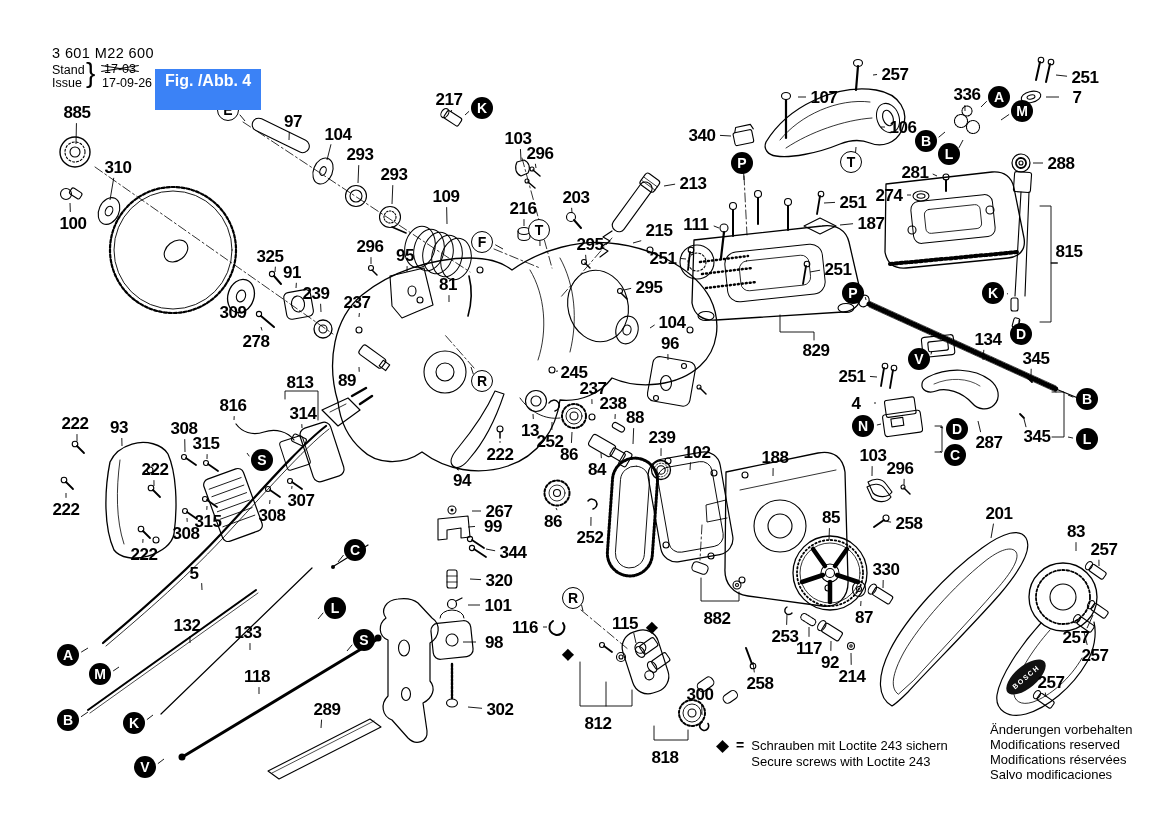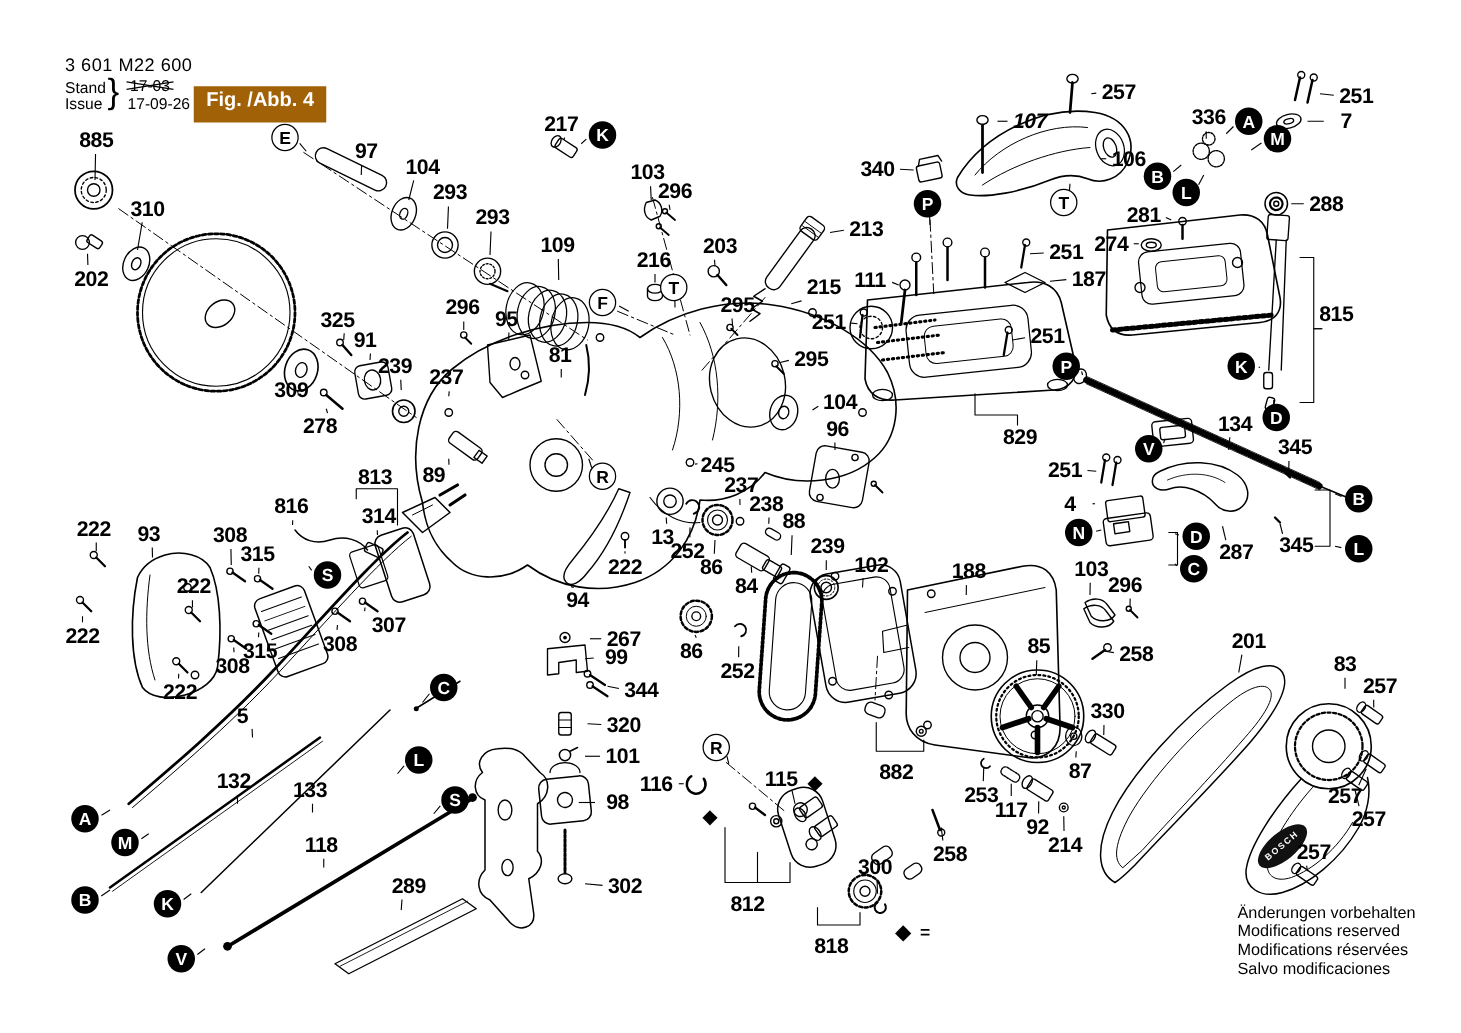--- a/index.html
+++ b/index.html
@@ -18,22 +18,22 @@
   .hdr{position:absolute;z-index:4;}
   #part-number{left:52px;top:45px;font-size:14.5px;letter-spacing:0.4px;}
   #rev-label-top{left:52px;top:63px;font-size:12.5px;}
   #rev-label-bottom{left:52px;top:76px;font-size:12.5px;}
   #rev-brace{left:86px;top:57px;font-size:28px;font-weight:400;}
   #date-struck{left:104px;top:62px;font-size:12.5px;position:absolute;}
   .struck{position:relative;display:inline-block;}
   .struck::before{content:"";position:absolute;left:-3px;right:-3px;top:45%;border-top:1.6px solid #000;transform:rotate(-9deg);}
   .struck::after{content:"";position:absolute;left:-3px;right:-3px;top:45%;border-top:1.6px solid #000;transform:rotate(9deg);}
   #date-current{left:102px;top:76px;font-size:12.5px;}
-  #fig-badge{left:155px;top:69px;background:#a16207;color:#fff;font-weight:bold;font-size:16px;
-             padding:3px 10px 8px 10px;}
+  #fig-badge{left:155px;top:69px;background:#3b82f6;color:#fff;font-weight:bold;font-size:16px;
+             padding:3px 10px 20px 10px;}
   #legend{left:716px;top:738px;display:flex;gap:7px;align-items:flex-start;font-size:13px;line-height:15.5px;}
   #legend .sym{font-size:17px;line-height:16px;}
   #legend .eq{font-weight:bold;font-size:14px;line-height:15px;}
   #footer-notes{left:990px;top:722px;font-size:13px;line-height:15px;}
   #bosch-logo{position:absolute;left:1026px;top:677px;transform:translate(-50%,-50%) rotate(-40deg);
               color:#fff;font-size:7px;font-weight:bold;letter-spacing:1.5px;z-index:3;}
 </style>
 </head>
 <body>
 
@@ -650,35 +650,39 @@
   <div class="hdr" id="rev-label-top">Stand</div>
   <div class="hdr" id="rev-label-bottom">Issue</div>
   <div class="hdr" id="rev-brace">}</div>
   <div class="hdr" id="date-struck"><span class="struck">17-03</span></div>
   <div class="hdr" id="date-current">17-09-26</div>
   <div class="hdr" id="fig-badge">Fig. /Abb. 4</div>
 
   <div class="hdr" id="legend">
     <span class="sym">◆</span>
     <span class="eq">=</span>
+    <span>
+      <span>Schrauben mit Loctite 243 sichern</span><br>
+      <span>Secure screws with Loctite 243</span>
+    </span>
   </div>
 
   <div class="hdr" id="footer-notes">
     <div>Änderungen vorbehalten</div>
     <div>Modifications reserved</div>
     <div>Modifications réservées</div>
     <div>Salvo modificaciones</div>
   </div>
 
   <div id="bosch-logo">BOSCH</div>
 
   <div id="labels-layer">
       <div class="part-label" style="left: 77px; top: 112px;">885</div>
       <div class="part-label" style="left: 118px; top: 167px;">310</div>
-      <div class="part-label" style="left: 73px; top: 223px;">202</div>
+      <div class="part-label" style="left: 73px; top: 223px;">100</div>
       <div class="part-label" style="left: 233px; top: 312px;">309</div>
       <div class="part-label" style="left: 256px; top: 341px;">278</div>
       <div class="part-label" style="left: 270px; top: 256px;">325</div>
       <div class="part-label" style="left: 292px; top: 272px;">91</div>
       <div class="part-label" style="left: 316px; top: 293px;">239</div>
       <div class="part-label" style="left: 357px; top: 302px;">237</div>
       <div class="part-label" style="left: 347px; top: 380px;">89</div>
       <div class="part-label" style="left: 293px; top: 121px; text-align: right;">97</div>
       <div class="part-label" style="left: 338px; top: 134px;">104</div>
       <div class="part-label" style="left: 360px; top: 154px;">293</div>
@@ -690,21 +694,21 @@
       <div class="part-label" style="left: 576px; top: 197px;">203</div>
       <div class="part-label" style="left: 523px; top: 208px;">216</div>
       <div class="part-label" style="left: 693px; top: 183px;">213</div>
       <div class="part-label" style="left: 659px; top: 230px;">215</div>
       <div class="part-label" style="left: 590px; top: 244px;">295</div>
       <div class="part-label" style="left: 649px; top: 287px;">295</div>
       <div class="part-label" style="left: 370px; top: 246px;">296</div>
       <div class="part-label" style="left: 405px; top: 255px;">95</div>
       <div class="part-label" style="left: 448px; top: 284px;">81</div>
       <div class="part-label" style="left: 895px; top: 74px;">257</div>
-      <div class="part-label" style="left: 824px; top: 97px; font-style: italic;">107</div>
+      <div class="part-label" style="left: 824px; top: 97px;">107</div>
       <div class="part-label" style="left: 702px; top: 135px;">340</div>
       <div class="part-label" style="left: 903px; top: 127px;">106</div>
       <div class="part-label" style="left: 967px; top: 94px;">336</div>
       <div class="part-label" style="left: 1085px; top: 77px;">251</div>
       <div class="part-label" style="left: 1077px; top: 97px;">7</div>
       <div class="part-label" style="left: 915px; top: 172px;">281</div>
       <div class="part-label" style="left: 889px; top: 195px;">274</div>
       <div class="part-label" style="left: 1061px; top: 163px;">288</div>
       <div class="part-label" style="left: 696px; top: 224px;">111</div>
       <div class="part-label" style="left: 853px; top: 202px;">251</div>
@@ -739,21 +743,21 @@
       <div class="part-label" style="left: 75px; top: 423px;">222</div>
       <div class="part-label" style="left: 119px; top: 427px;">93</div>
       <div class="part-label" style="left: 155px; top: 469px;">222</div>
       <div class="part-label" style="left: 66px; top: 509px;">222</div>
       <div class="part-label" style="left: 144px; top: 554px;">222</div>
       <div class="part-label" style="left: 184px; top: 428px;">308</div>
       <div class="part-label" style="left: 206px; top: 443px;">315</div>
       <div class="part-label" style="left: 233px; top: 405px;">816</div>
       <div class="part-label" style="left: 300px; top: 382px;">813</div>
       <div class="part-label" style="left: 303px; top: 413px;">314</div>
-      <div class="part-label" style="left: 311px; top: 500px;">307</div>
+      <div class="part-label" style="left: 301px; top: 500px;">307</div>
       <div class="part-label" style="left: 272px; top: 515px;">308</div>
       <div class="part-label" style="left: 208px; top: 521px;">315</div>
       <div class="part-label" style="left: 186px; top: 533px;">308</div>
       <div class="part-label" style="left: 194px; top: 573px;">5</div>
       <div class="part-label" style="left: 187px; top: 625px;">132</div>
       <div class="part-label" style="left: 248px; top: 632px;">133</div>
       <div class="part-label" style="left: 257px; top: 676px; text-align: right;">118</div>
       <div class="part-label" style="left: 327px; top: 709px;">289</div>
       <div class="part-label" style="left: 499px; top: 511px;">267</div>
       <div class="part-label" style="left: 493px; top: 526px;">99</div>

